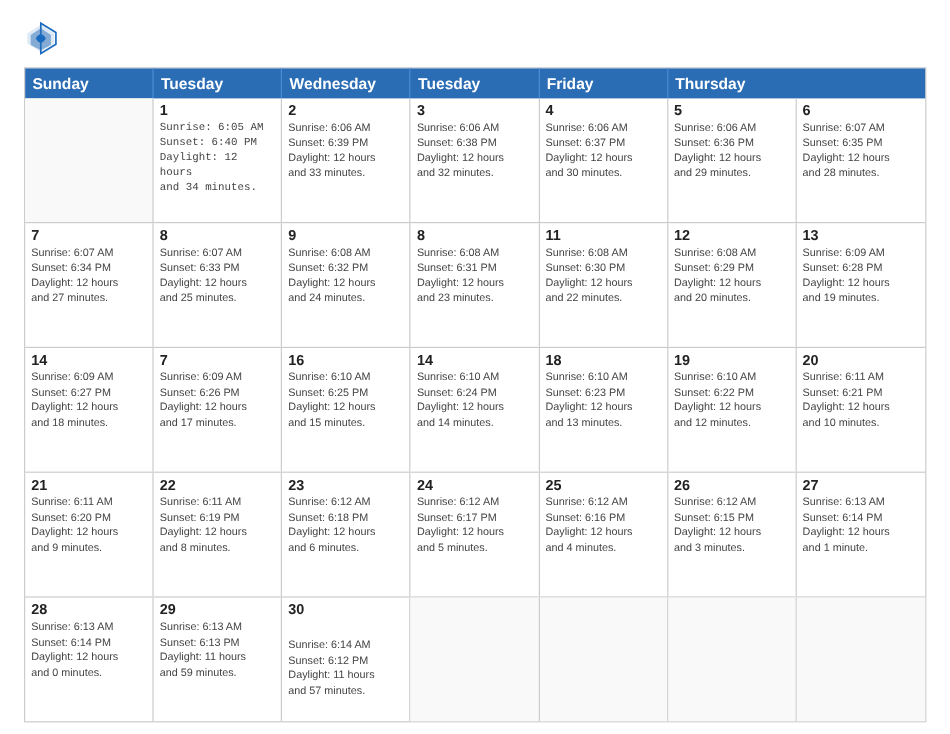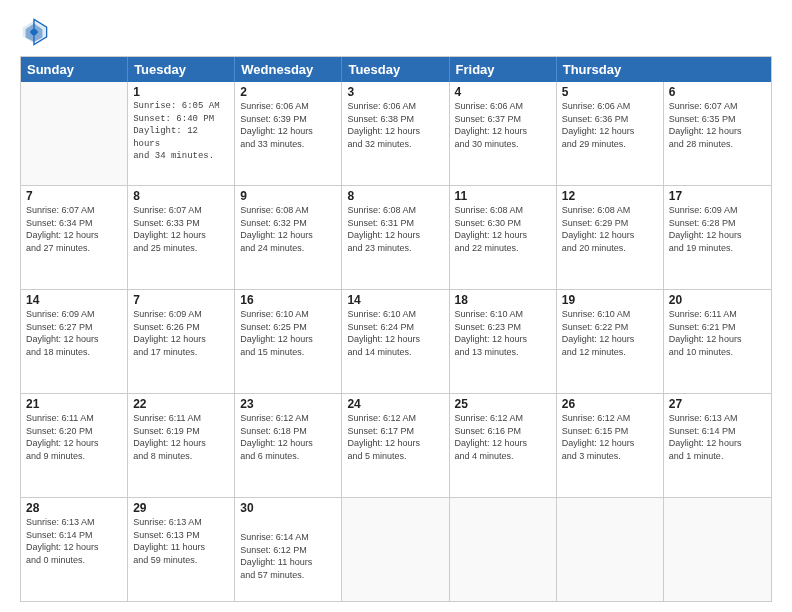--- a/index.html
+++ b/index.html
@@ -230,21 +230,21 @@
 and 22 minutes.</div>
           </div>
           <div class="cal-cell">
             <span class="day-num">12</span>
             <div class="day-info" style="white-space: pre-line;">Sunrise: 6:08 AM
 Sunset: 6:29 PM
 Daylight: 12 hours
 and 20 minutes.</div>
           </div>
           <div class="cal-cell">
-            <span class="day-num">17</span>
+            <span class="day-num">13</span>
             <div class="day-info" style="white-space: pre-line;">Sunrise: 6:09 AM
 Sunset: 6:28 PM
 Daylight: 12 hours
 and 19 minutes.</div>
           </div>
         </div>
         <div class="cal-row">
           <div class="cal-cell">
             <span class="day-num">14</span>
             <div class="day-info" style="white-space: pre-line;">Sunrise: 6:09 AM

